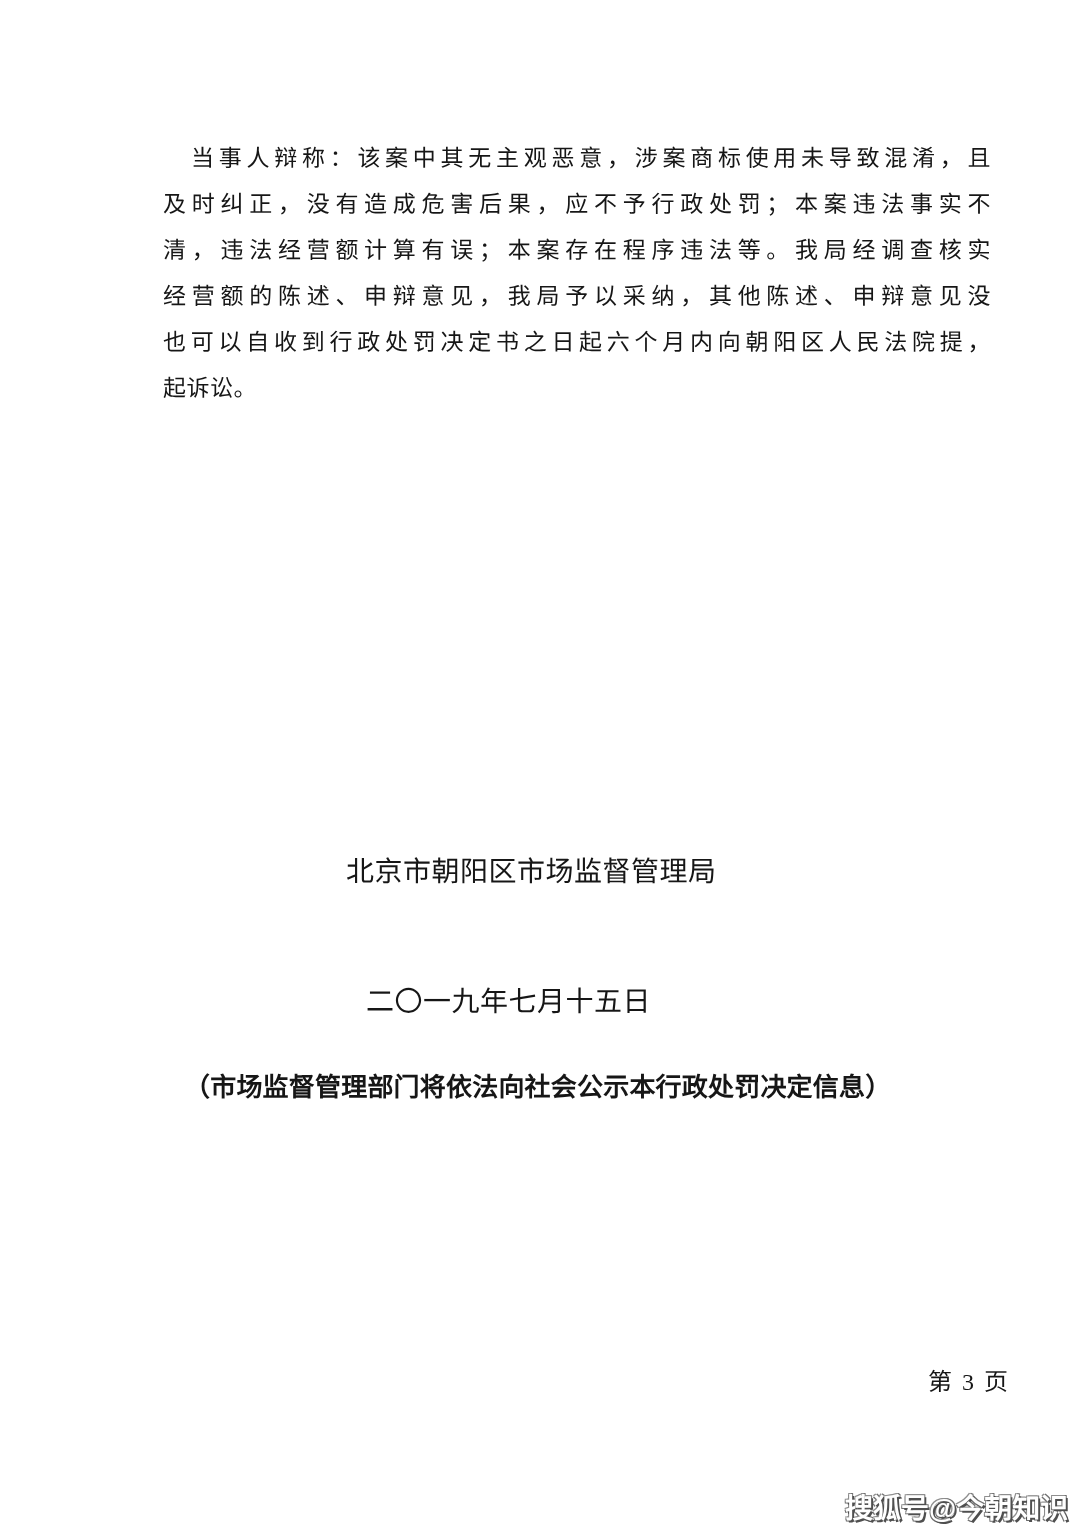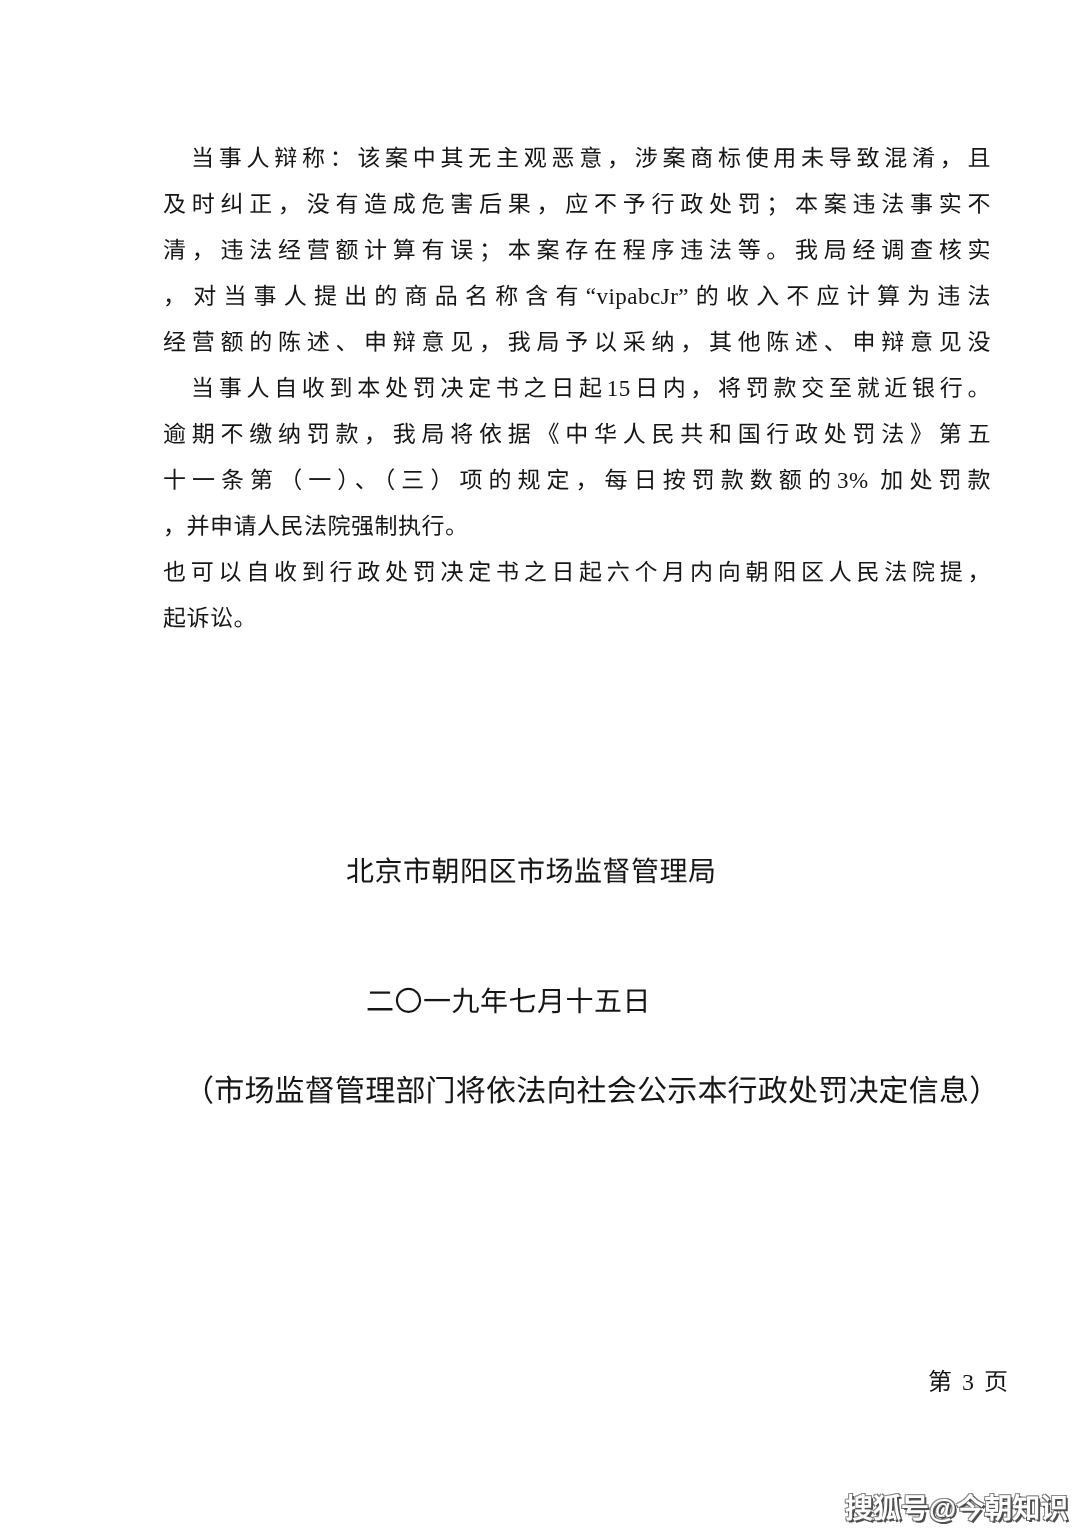--- a/index.html
+++ b/index.html
@@ -47,22 +47,23 @@
     position: absolute;
     left: 366px;
     top: 979px;
     font-size: 28px;
     letter-spacing: 0.5px;
   }
   .note {
     position: absolute;
     left: 184px;
     top: 1066px;
-    font-size: 30px;
+    font-size: 26px;
     letter-spacing: 0.2px;
+    font-weight: bold;
   }
   .pagenum {
     position: absolute;
     left: 928px;
     top: 1362px;
     font-size: 24px;
     letter-spacing: 2px;
   }
   .watermark {
     position: absolute;
@@ -85,30 +86,23 @@
 <body>
 
 <div class="page">
 
   <div class="body-text">
 
     <div>
       <div class="line fill indent">当事人辩称：该案中其无主观恶意，涉案商标使用未导致混淆，且</div>
       <div class="line fill">及时纠正，没有造成危害后果，应不予行政处罚；本案违法事实不</div>
       <div class="line fill">清，违法经营额计算有误；本案存在程序违法等。我局经调查核实</div>
-      <div class="line fill">，对当事人提出的商品名称含有“vipabcJr”的收入不应计算为违法</div>
       <div class="line fill">经营额的陈述、申辩意见，我局予以采纳，其他陈述、申辩意见没</div>
     </div>
 
-    <div>
-      <div class="line fill indent">当事人自收到本处罚决定书之日起15日内，将罚款交至就近银行。</div>
-      <div class="line fill">逾期不缴纳罚款，我局将依据《中华人民共和国行政处罚法》第五</div>
-      <div class="line fill">十一条第（一）、（三）项的规定，每日按罚款数额的3% 加处罚款</div>
-      <div class="line">，并申请人民法院强制执行。</div>
-    </div>
 
     <div>
       <div class="line fill">也可以自收到行政处罚决定书之日起六个月内向朝阳区人民法院提，</div>
       <div class="line">起诉讼。</div>
     </div>
 
   </div>
 
   <div class="signature">北京市朝阳区市场监督管理局</div>
 

